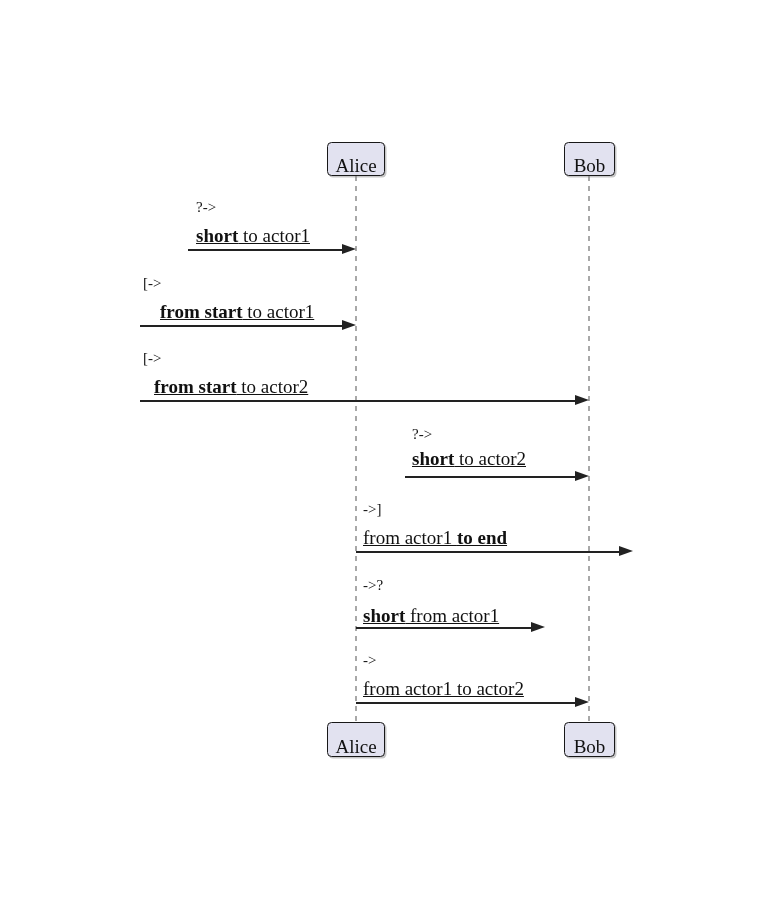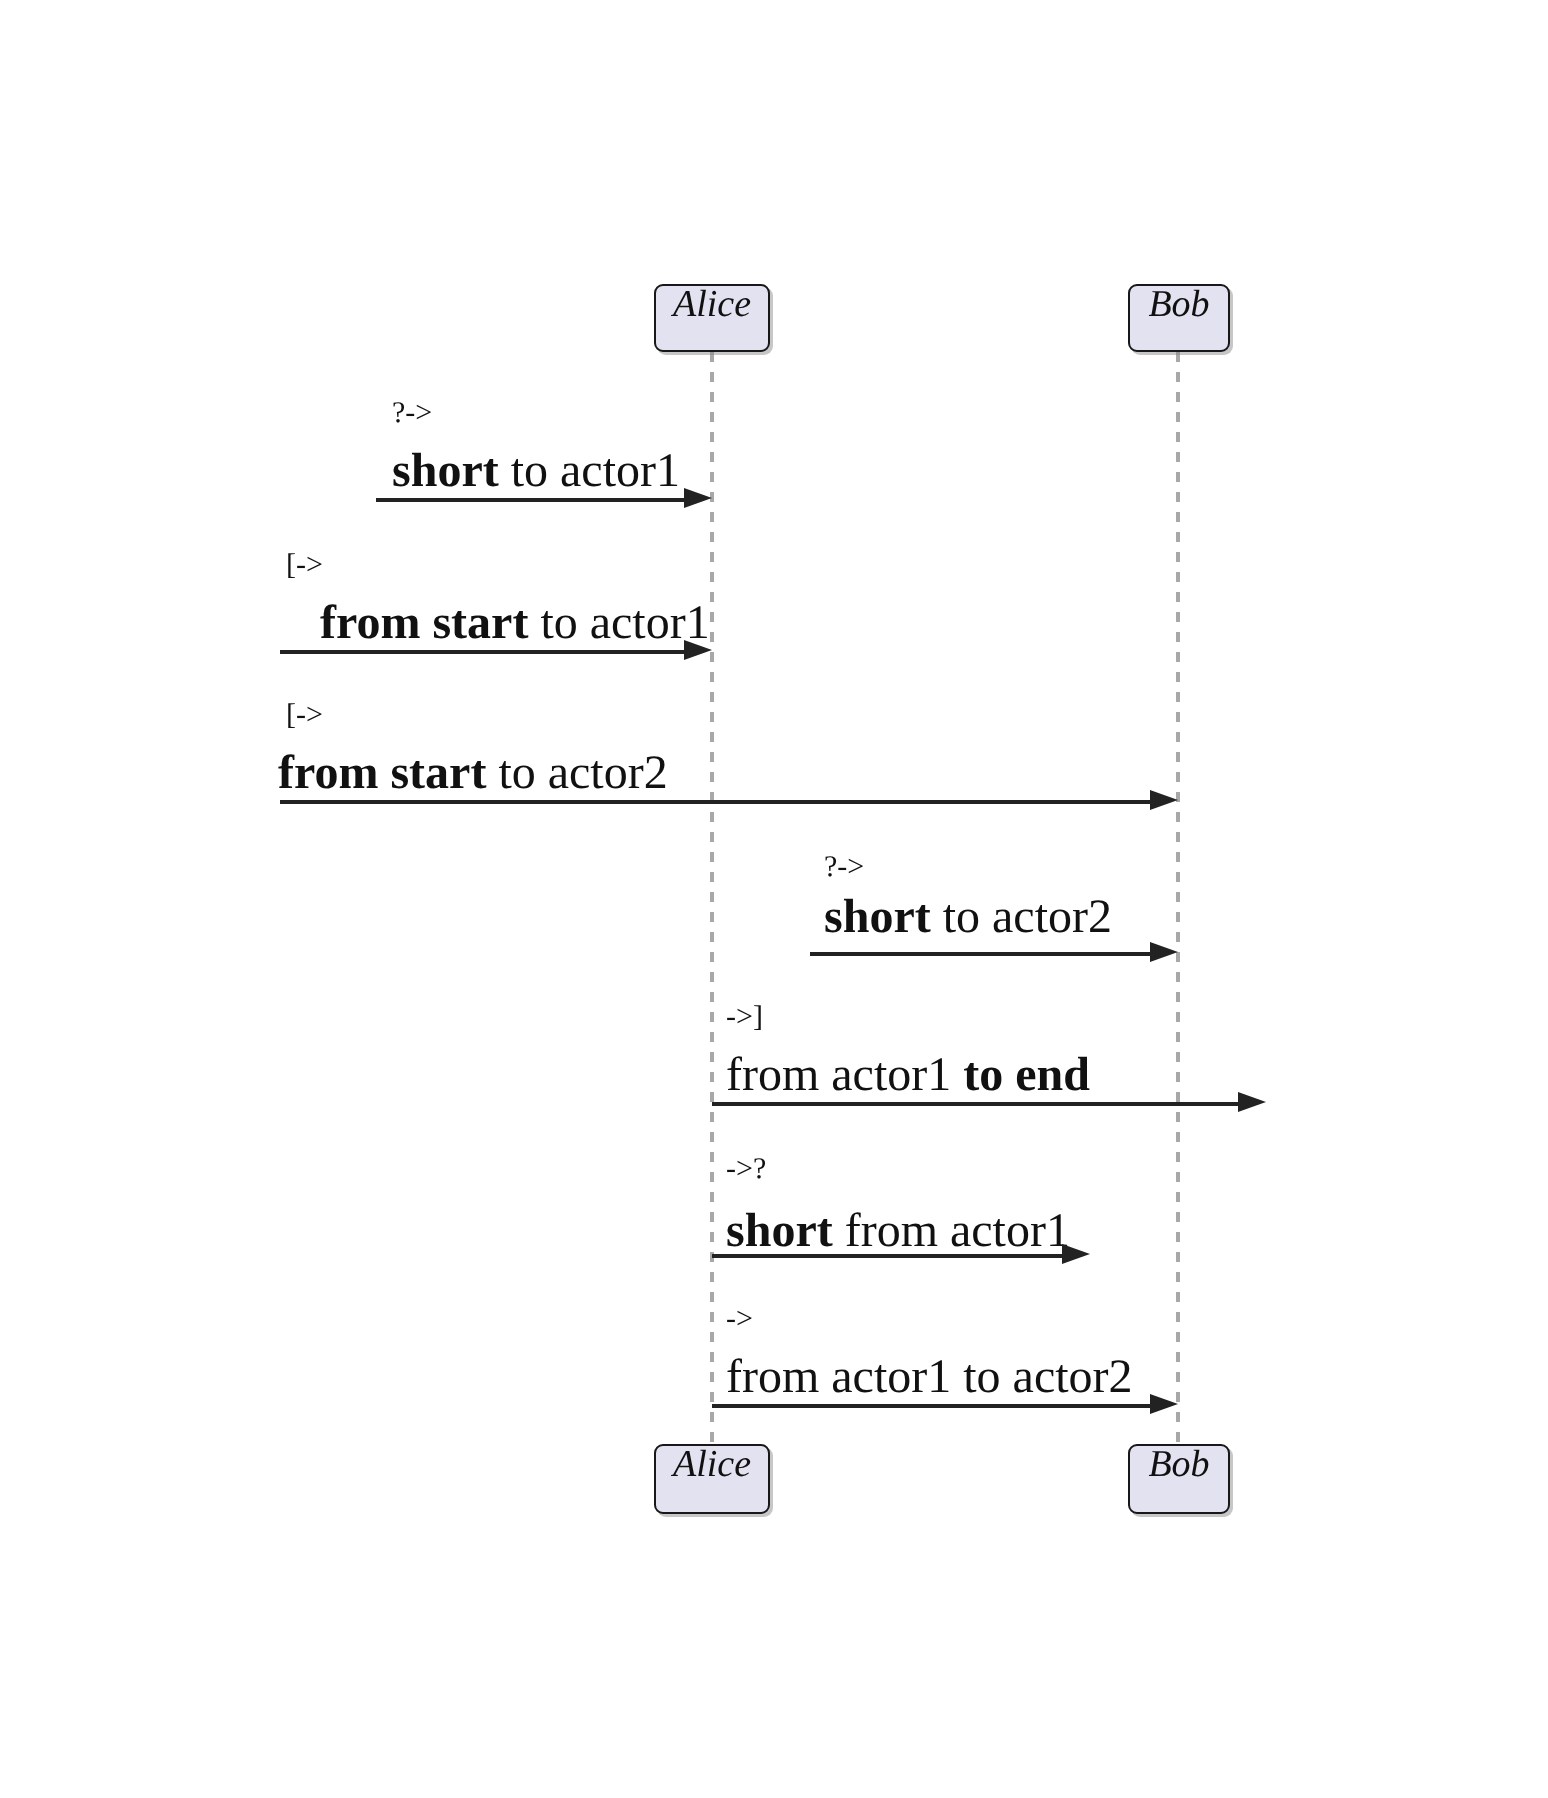--- a/index.html
+++ b/index.html
@@ -27,44 +27,44 @@
     );
   }
   .actor-box {
     position: absolute;
     box-sizing: border-box;
     background: var(--actor-fill, #e2e2f0);
     border: 1.5px solid var(--actor-border, #181818);
     border-radius: 4.5px;
     box-shadow: 1.5px 1.5px 0 rgba(130, 130, 130, 0.45);
     display: flex;
-    align-items: flex-start;
+    align-items: flex-end;
     justify-content: center;
-    font-style: italic;
   }
   .actor-box span {
     font-size: 19px;
     color: var(--text, #111111);
     line-height: 1;
     white-space: nowrap;
   }
   .message { position: absolute; left: 0; top: 0; }
   .msg-spec {
     position: absolute;
     font-size: 15px;
     line-height: 18px;
     color: var(--text, #111111);
     white-space: nowrap;
   }
   .msg-label {
     position: absolute;
-    font-size: 24px;
+    font-size: 19px;
     line-height: 22px;
     color: var(--text, #111111);
     white-space: nowrap;
+    text-decoration: underline;
   }
   .msg-label .bold { font-weight: bold; }
   .msg-line {
     position: absolute;
     height: 1.6px;
     background: var(--arrow, #222222);
   }
   .msg-head {
     position: absolute;
     width: 0;
@@ -103,21 +103,21 @@
         <div class="msg-head" style="left: 342px; top: 244.2px;"></div>
       </div>
       <div class="message">
         <div class="msg-spec" style="left: 143px; top: 274px;">[-&gt;</div>
         <div class="msg-label" style="left: 160px; top: 301px;"><span class="bold">from start</span><span> to actor1</span></div>
         <div class="msg-line" style="left: 140px; top: 325px; width: 205px;"></div>
         <div class="msg-head" style="left: 342px; top: 320.2px;"></div>
       </div>
       <div class="message">
         <div class="msg-spec" style="left: 143px; top: 349px;">[-&gt;</div>
-        <div class="msg-label" style="left: 139px; top: 376px;"><span class="bold">from start</span><span> to actor2</span></div>
+        <div class="msg-label" style="left: 154px; top: 376px;"><span class="bold">from start</span><span> to actor2</span></div>
         <div class="msg-line" style="left: 140px; top: 400px; width: 438px;"></div>
         <div class="msg-head" style="left: 575px; top: 395.2px;"></div>
       </div>
       <div class="message">
         <div class="msg-spec" style="left: 412px; top: 425px;">?-&gt;</div>
         <div class="msg-label" style="left: 412px; top: 448px;"><span class="bold">short</span><span> to actor2</span></div>
         <div class="msg-line" style="left: 405px; top: 476px; width: 173px;"></div>
         <div class="msg-head" style="left: 575px; top: 471.2px;"></div>
       </div>
       <div class="message">

